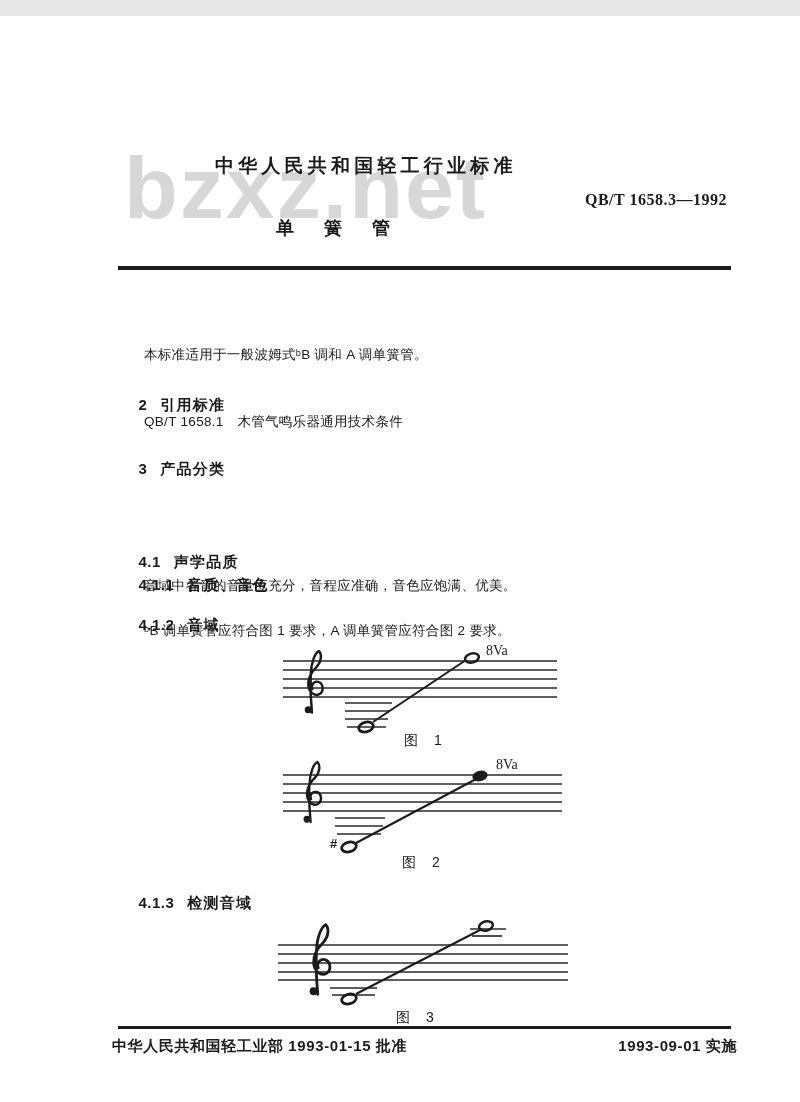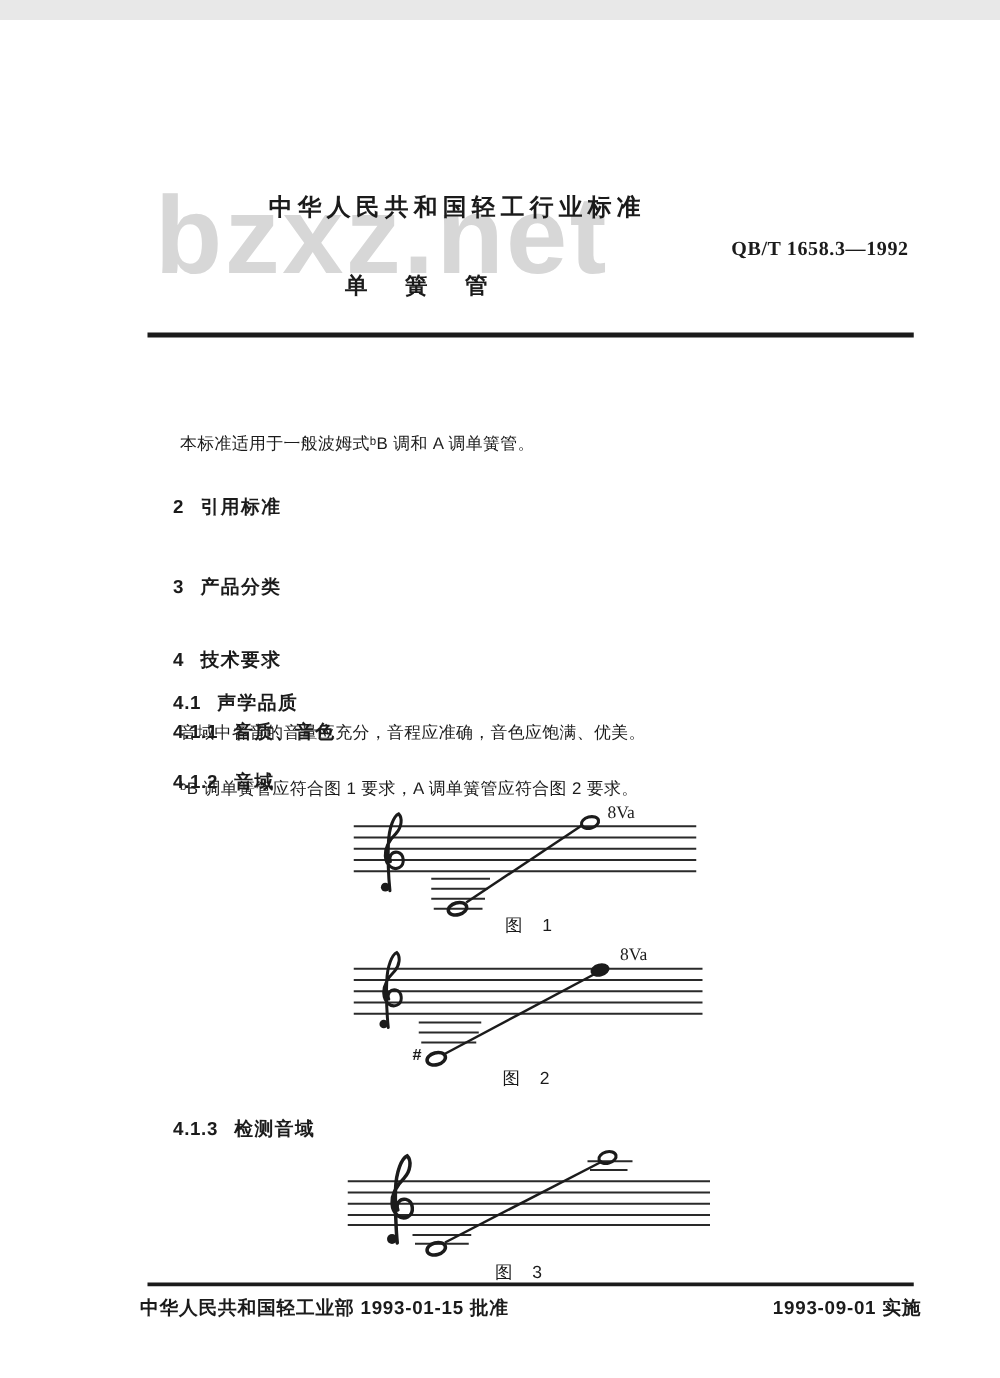--- a/index.html
+++ b/index.html
@@ -54,28 +54,26 @@
   <div class="abs std-type">中华人民共和国轻工行业标准</div>
   <div class="abs std-no">QB/T 1658.3—1992</div>
   <div class="abs doc-title">单簧管</div>
   <div class="rule rule-top"></div>
 
   <div class="para" style="top:330px">本标准适用于一般波姆式ᵇB 调和 A 调单簧管。</div>
 
   <div class="sec" style="top:363px">
     <span class="no">2</span><span>引用标准</span>
   </div>
+  <div class="para" style="top:397px">QB/T 1658.1　木管气鸣乐器通用技术条件</div>
 
   <div class="sec" style="top:427px">
     <span class="no">3</span><span>产品分类</span>
   </div>
 
-  <div class="sec" style="top:486px">
-    <span class="no">4</span><span>技术要求</span>
-  </div>
   <div class="sec" style="top:520px">
     <span class="no">4.1</span><span>声学品质</span>
   </div>
   <div class="sec" style="top:543px">
     <span class="no">4.1.1</span><span>音质、音色</span>
   </div>
   <div class="para" style="top:561px">音域中各音的音量应充分，音程应准确，音色应饱满、优美。</div>
   <div class="sec" style="top:583px">
     <span class="no">4.1.2</span><span>音域</span>
   </div>

